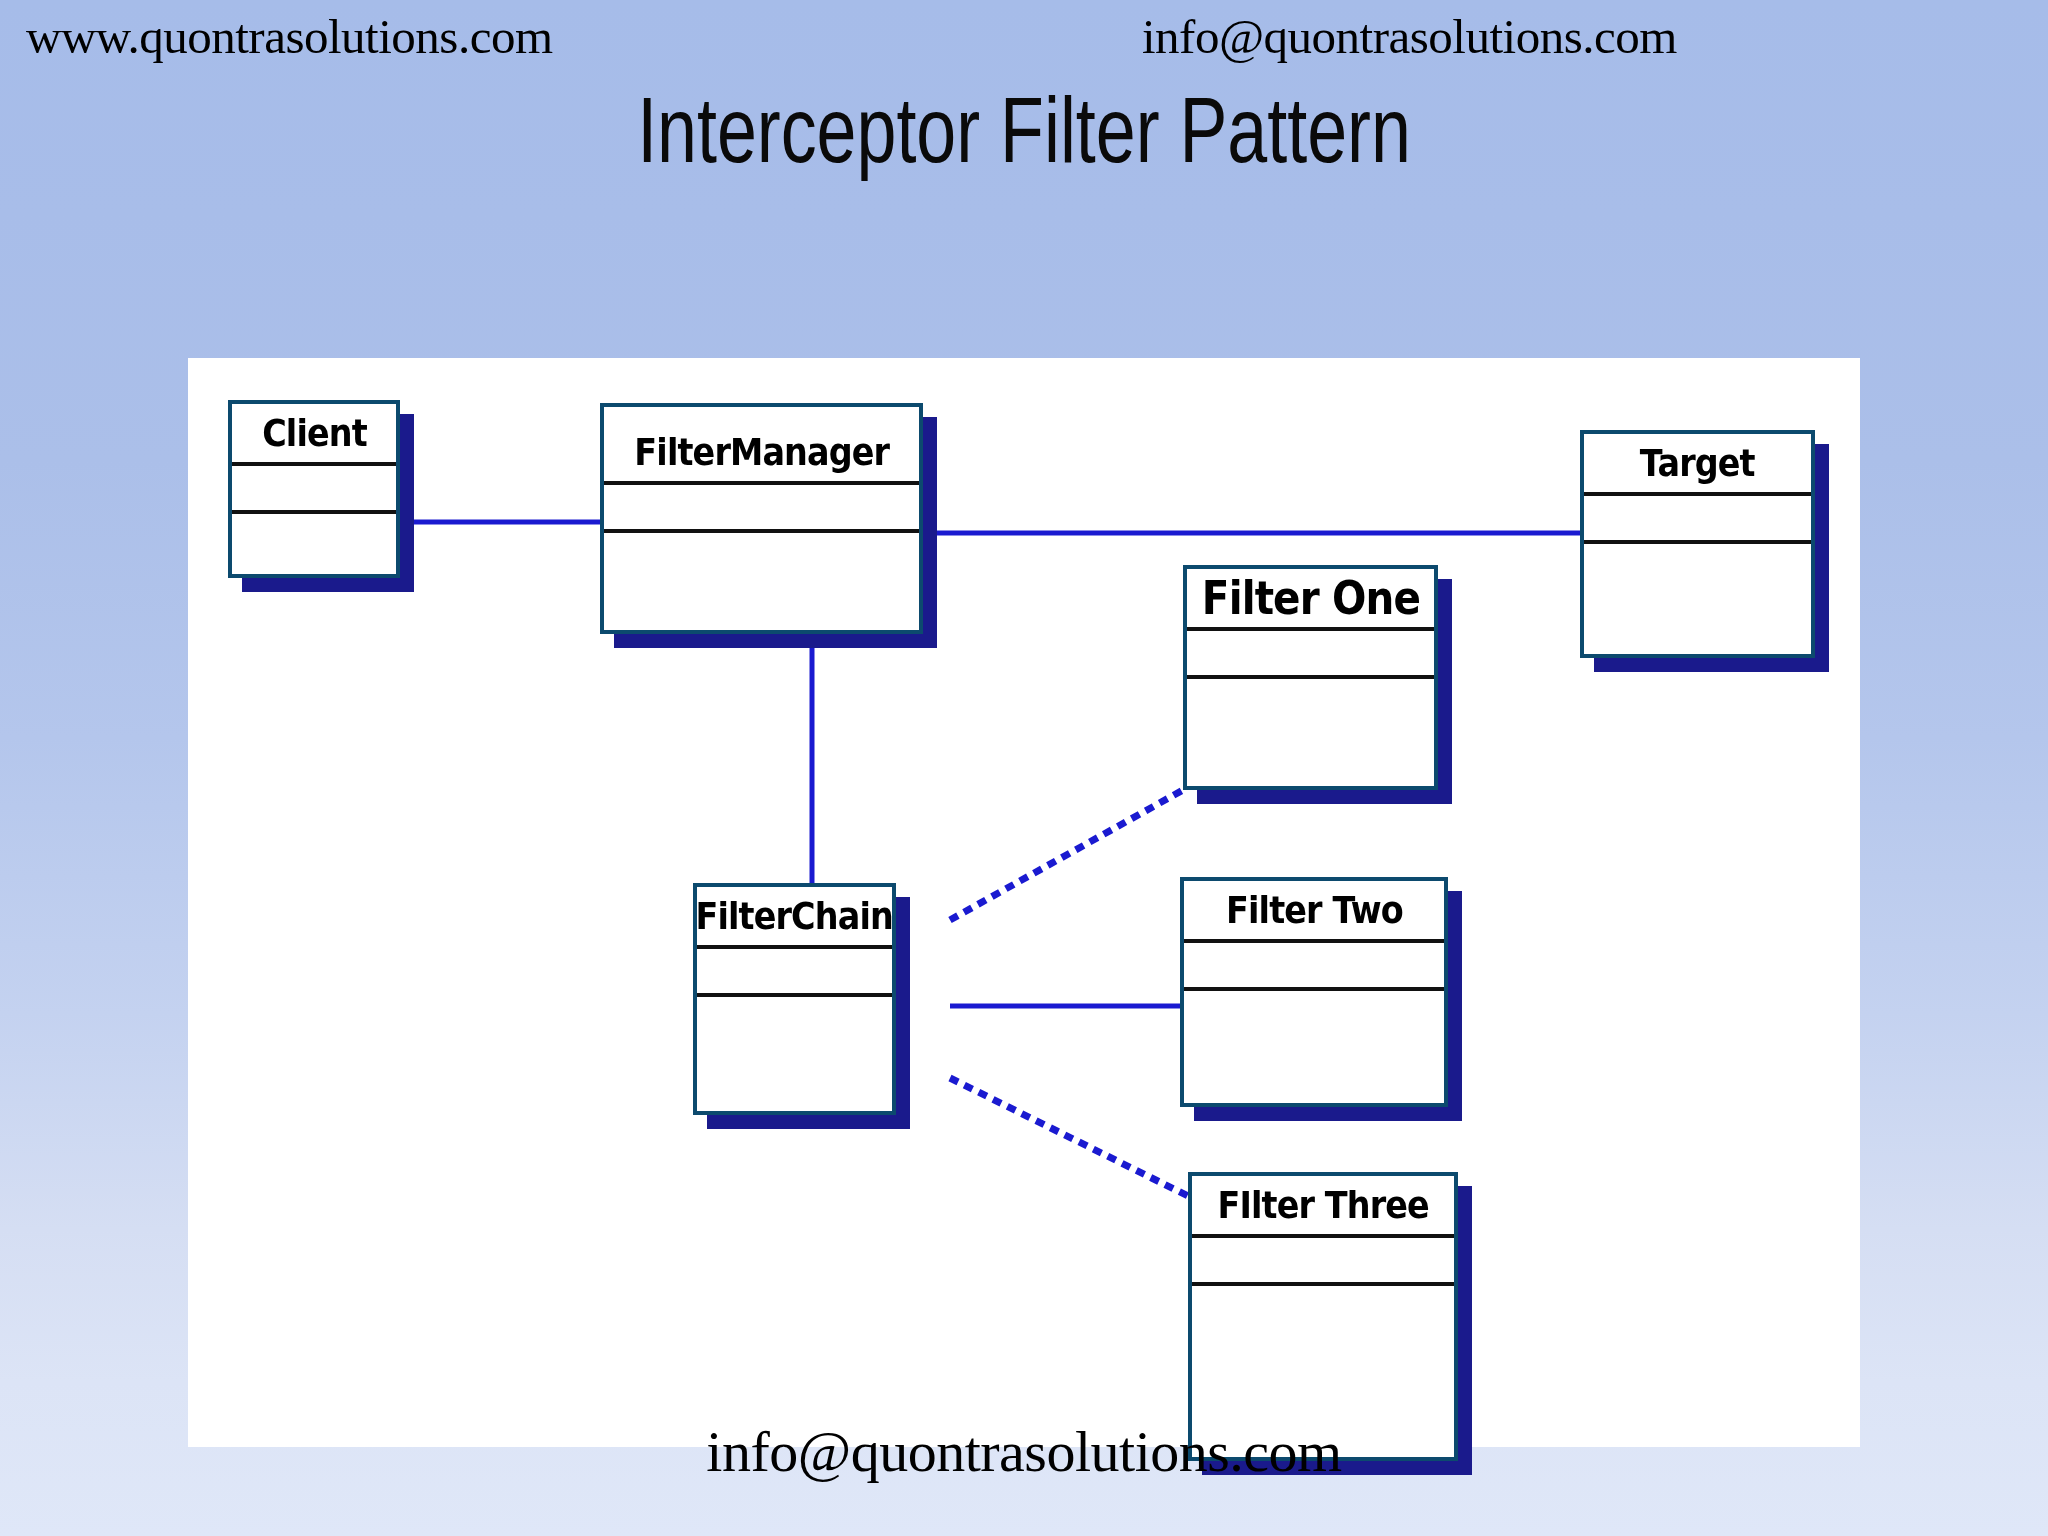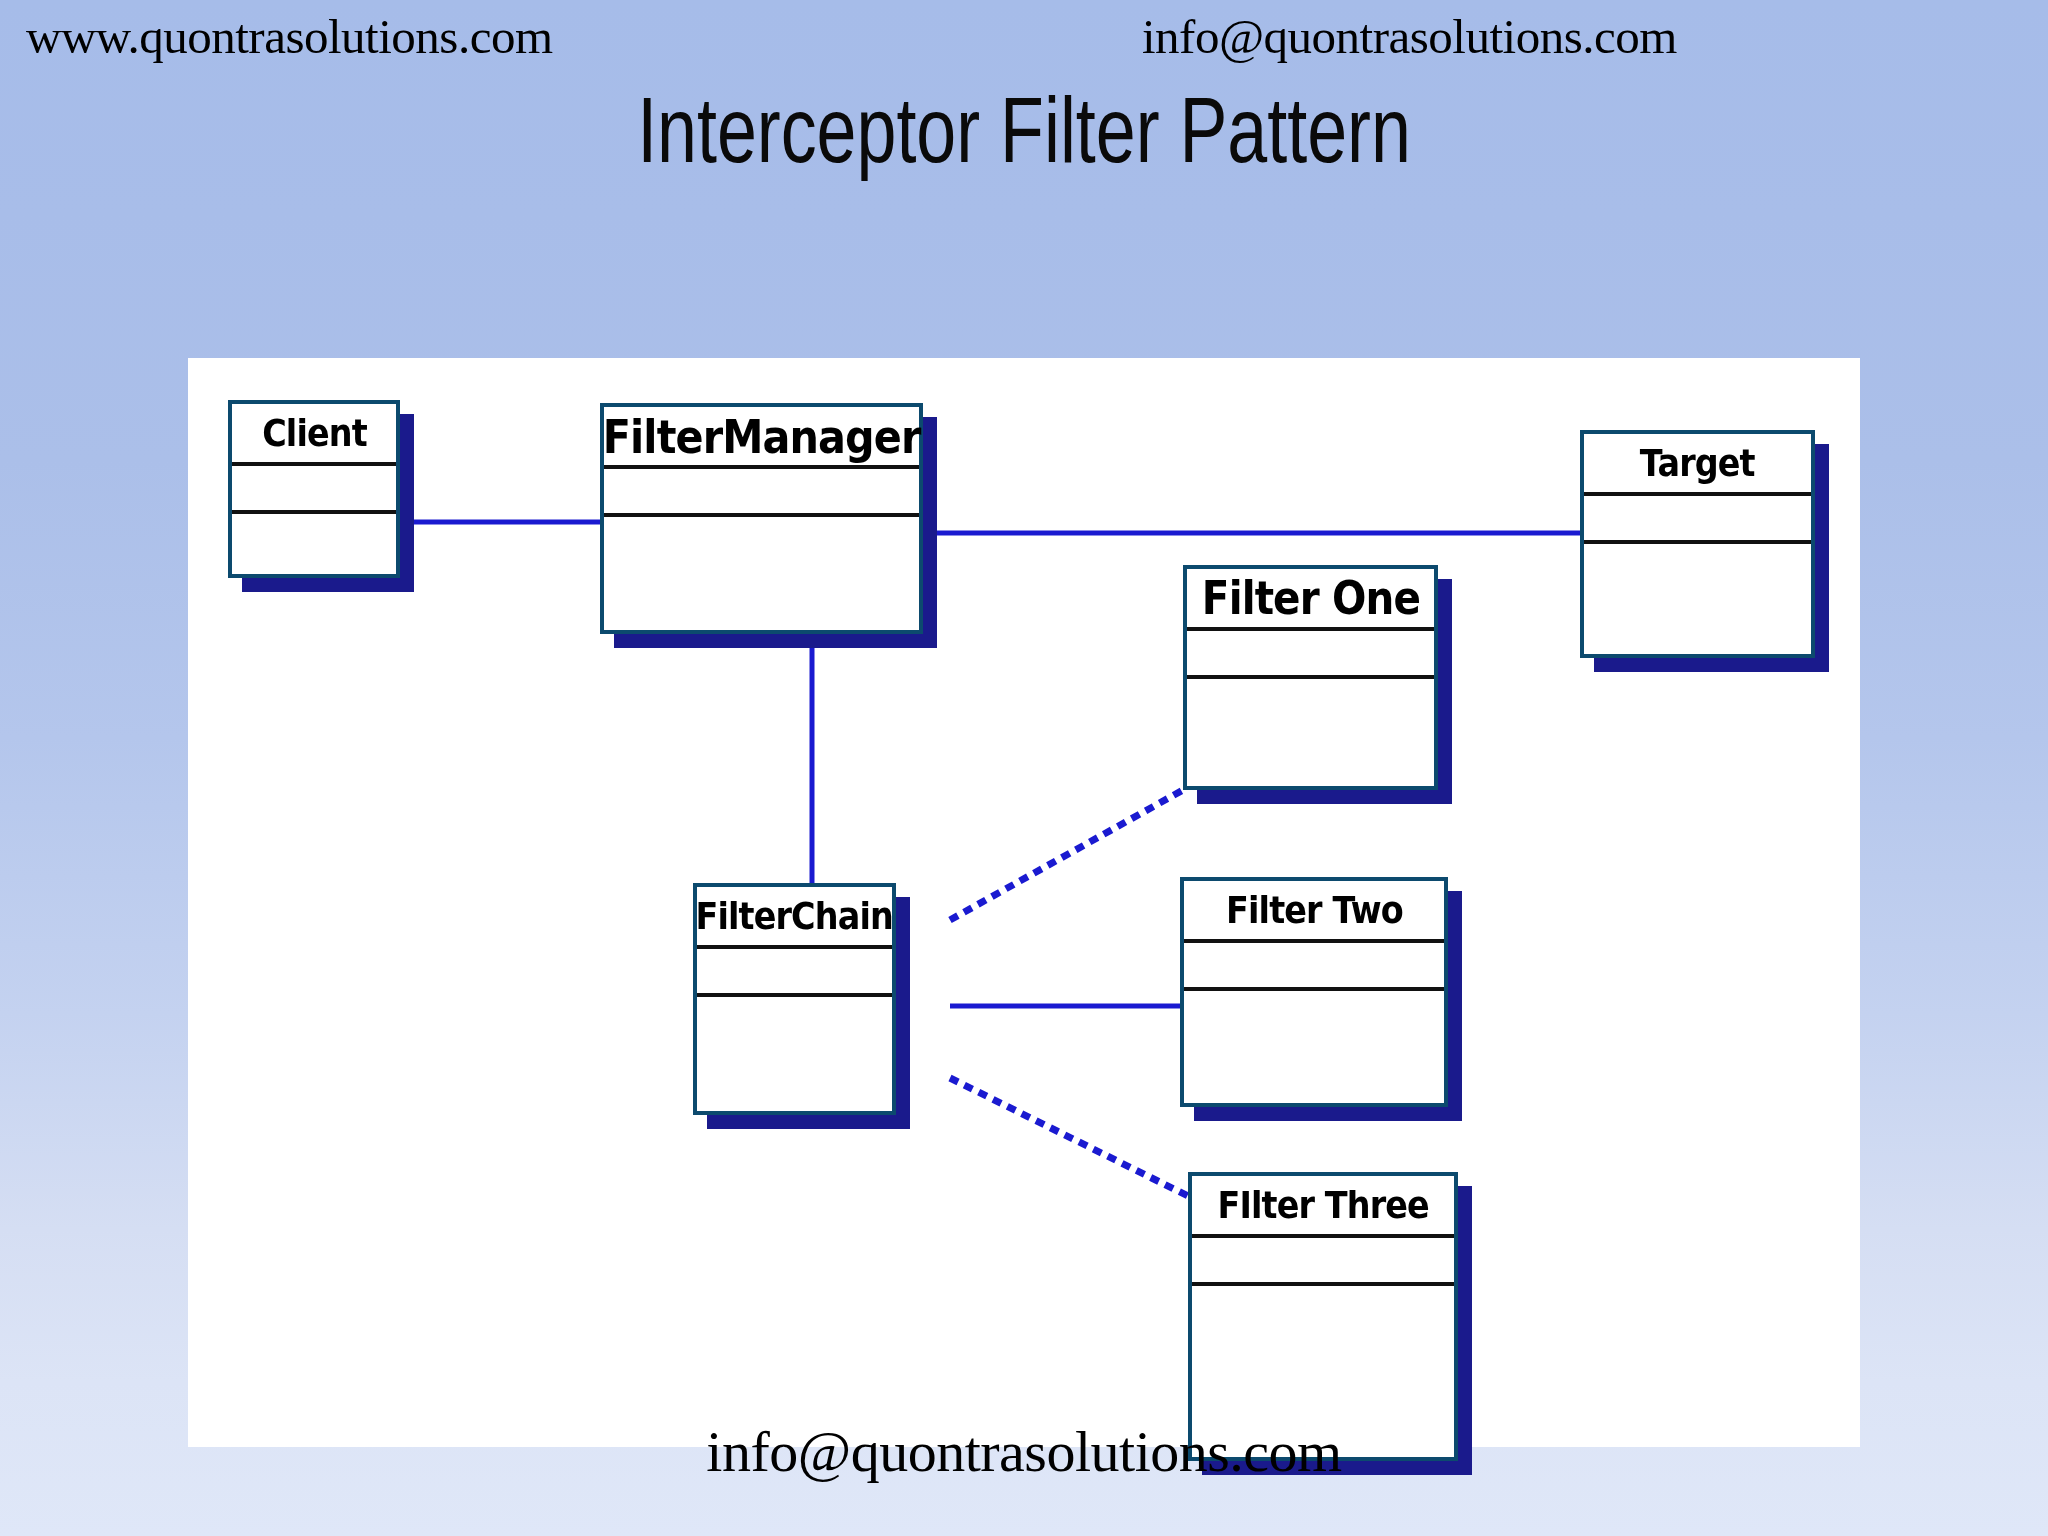--- a/index.html
+++ b/index.html
@@ -152,21 +152,21 @@
 
     <div id="boxes-layer">
         <div class="uml-box" style="left: 40px; top: 42px; width: 172px; height: 178px;">
           <div class="uml-title" style="height: 62px; font-size: 38px;">
             <span>Client</span>
           </div>
           <div class="uml-attrs" style="height: 48px;"></div>
           <div class="uml-ops"></div>
         </div>
         <div class="uml-box" style="left: 412px; top: 45px; width: 323px; height: 231px;">
-          <div class="uml-title" style="height: 62px; font-size: 47px;">
+          <div class="uml-title" style="height: 62px; font-size: 38px; margin-top: 16px;">
             <span>FilterManager</span>
           </div>
           <div class="uml-attrs" style="height: 48px;"></div>
           <div class="uml-ops"></div>
         </div>
         <div class="uml-box" style="left: 1392px; top: 64px; width: 235px; height: 228px; margin-top: 8px;">
           <div class="uml-title" style="height: 62px; font-size: 38px;">
             <span>Target</span>
           </div>
           <div class="uml-attrs" style="height: 48px;"></div>

